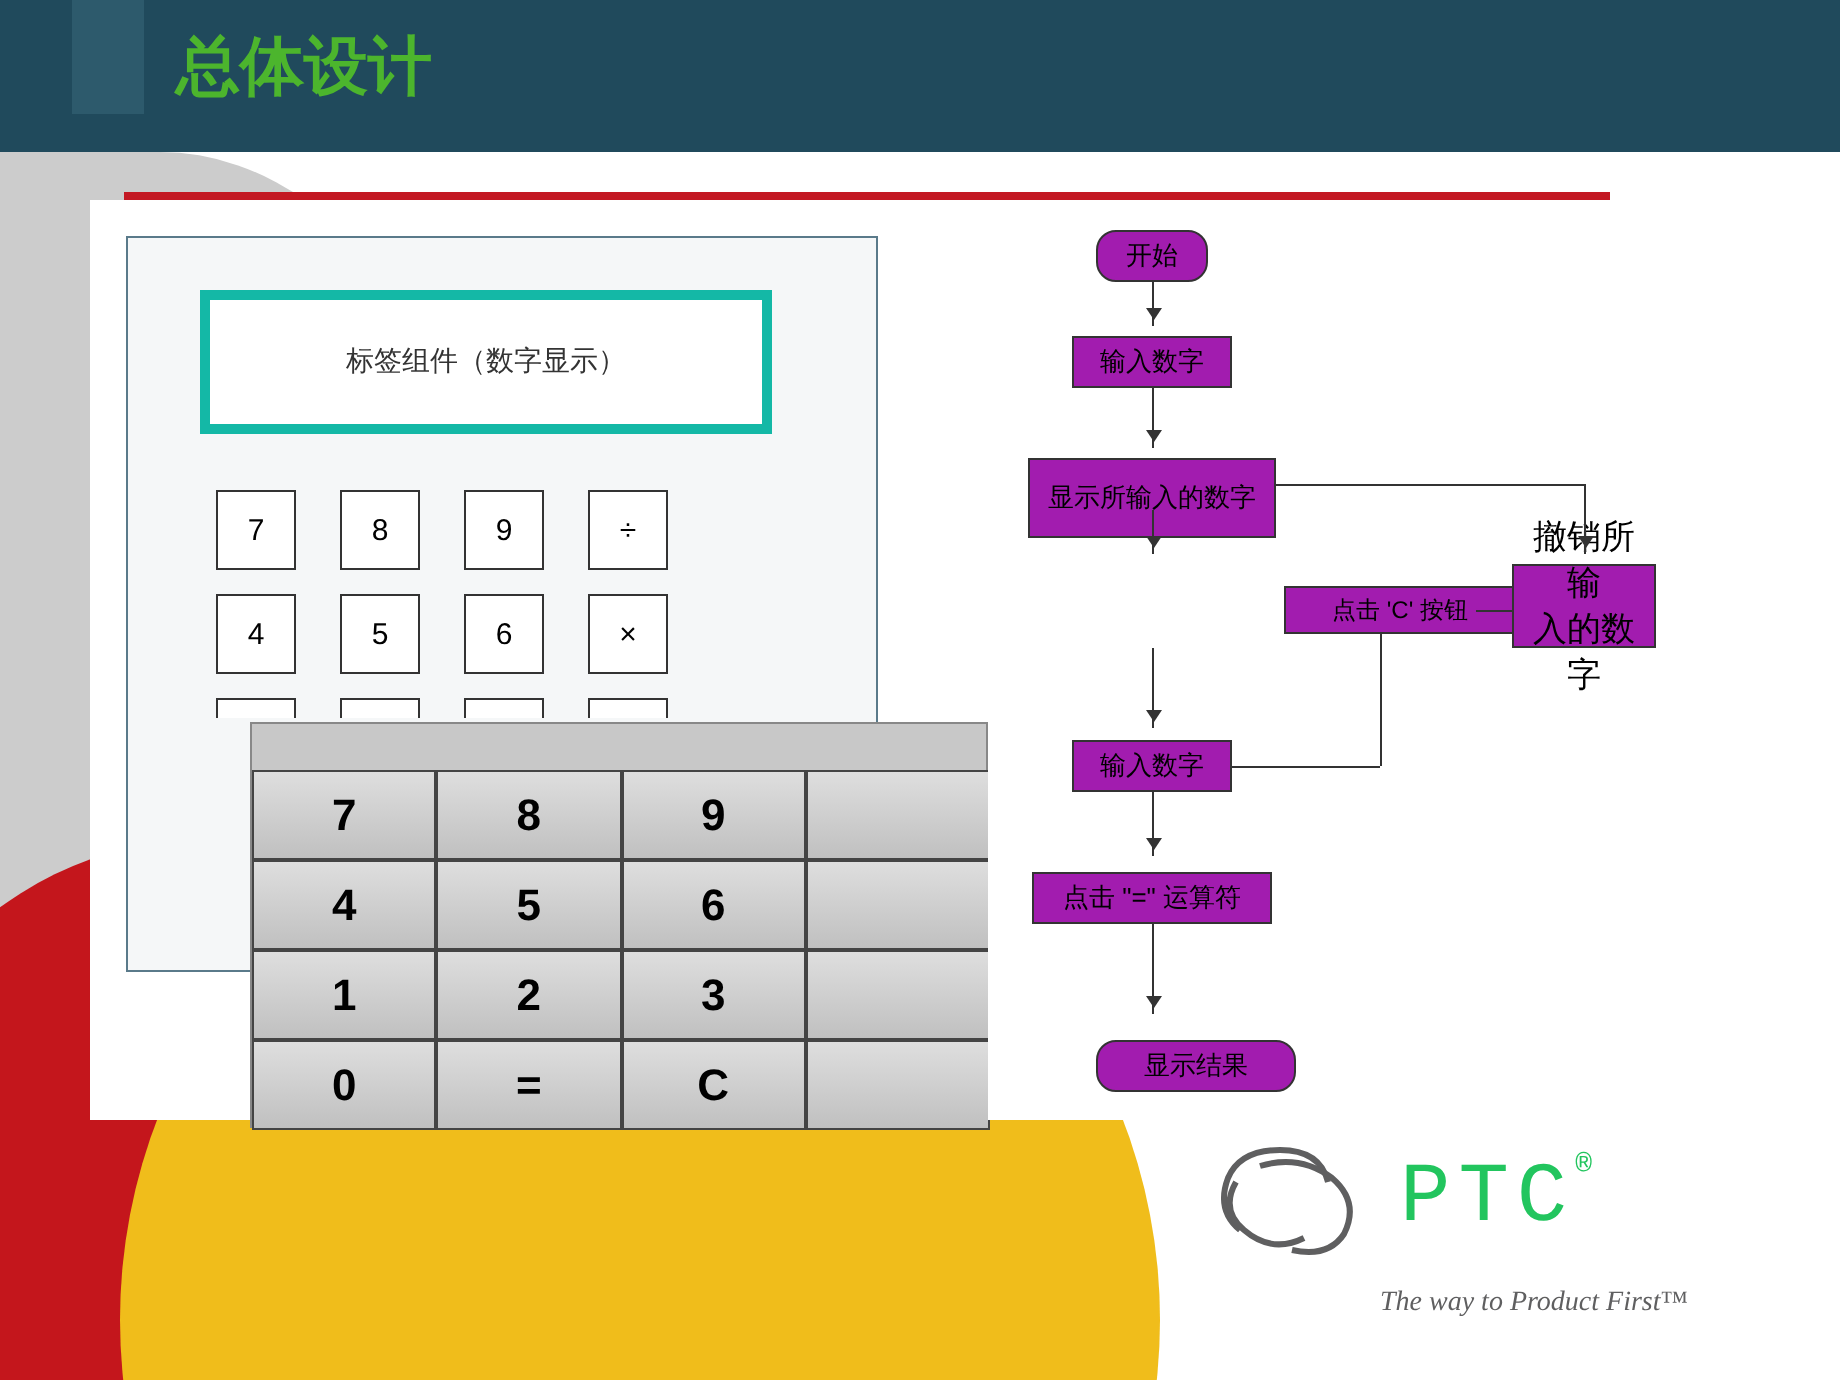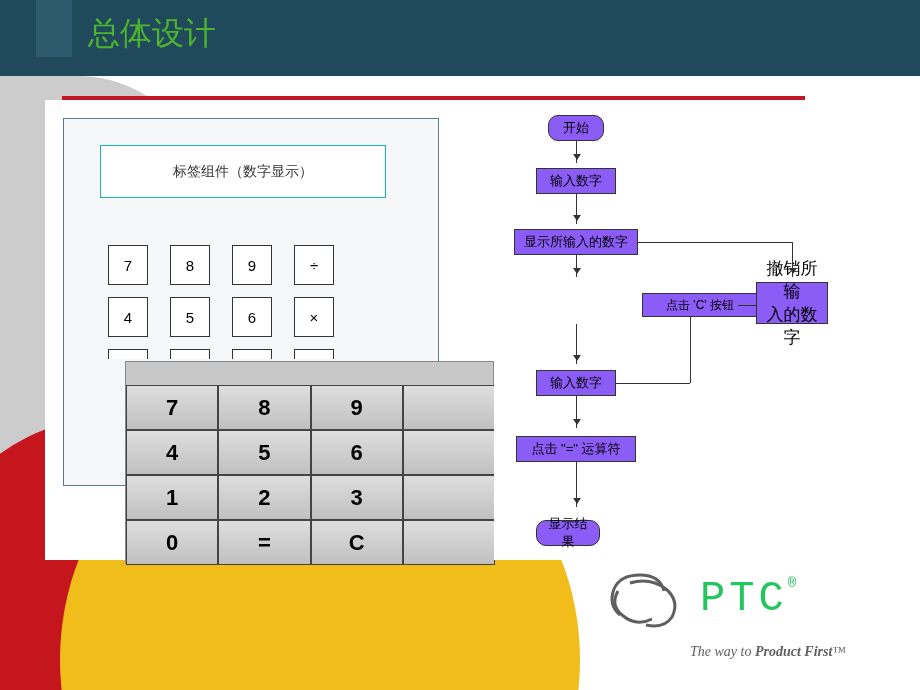--- a/index.html
+++ b/index.html
@@ -3,43 +3,43 @@
 <meta charset="utf-8">
 <style>
 *{box-sizing:border-box;margin:0;padding:0}
 body{width:920px;height:690px;background:#204a5c;position:relative;overflow:hidden;font-family:"Microsoft YaHei",Arial,sans-serif}
 .bg-curve-white{position:absolute;top:76px;left:0;width:920px;height:614px;background:#fff}
 .bg-curve-grey{position:absolute;top:76px;left:-120px;width:400px;height:700px;background:#ccc;border-radius:0 50% 50% 0/0 50% 50% 0;transform:scaleX(1)}
 .bg-red{position:absolute;bottom:-180px;left:-90px;width:380px;height:450px;background:#c4161c;border-radius:50% 50% 50% 50%/50% 50% 50% 50%}
 .bg-yellow{position:absolute;bottom:-240px;left:60px;width:520px;height:540px;background:#f0bd1b;border-radius:50%}
 .title-bar{position:absolute;top:0;left:0;width:920px;height:57px;background:#204a5c}
 .title-accent{position:absolute;top:0;left:36px;width:36px;height:57px;background:#2d5a6c}
-.title-text{position:absolute;top:12px;left:88px;color:#4cb52d;font-size:32px;font-weight:400}
+.title-text{position:absolute;top:12px;left:88px;color:#4cb52d;font-size:32px;font-weight:700}
 .red-line{position:absolute;top:96px;left:62px;width:743px;height:4px;background:#c31823}
 .content-box{position:absolute;top:100px;left:45px;width:789px;height:460px;background:#fff}
 .calc-wire{position:absolute;top:118px;left:63px;width:376px;height:368px;border:1px solid #5a7a8a;background:#f5f7f8}
-.calc-display{position:absolute;top:26px;left:36px;width:286px;height:53px;border:1px solid #14b8a6;background:#fff;display:flex;align-items:center;justify-content:center;font-size:14px;color:#333}
+.calc-display{position:absolute;top:26px;left:36px;width:286px;height:72px;border:5px solid #14b8a6;background:#fff;display:flex;align-items:center;justify-content:center;font-size:14px;color:#333}
 .calc-row{position:absolute;left:44px;display:flex;gap:22px}
 .calc-key{width:40px;height:40px;border:1px solid #333;background:#fff;display:flex;align-items:center;justify-content:center;font-size:15px}
 .calc-real{position:absolute;top:361px;left:125px;width:369px;height:203px;background:#c8c8c8;border:1px solid #888}
 .calc-real-grid{position:absolute;top:23px;left:0;width:369px;height:180px;display:grid;grid-template-columns:repeat(4,1fr);grid-template-rows:repeat(4,1fr)}
 .rk{border:1px solid #444;background:linear-gradient(#dedede,#c0c0c0);display:flex;align-items:center;justify-content:center;font-size:22px;font-weight:700}
 .flow{position:absolute;top:100px;left:494px;width:338px;height:460px;background:#fff}
-.fbox{position:absolute;border:1px solid #333;background:#8b5cf6;display:flex;align-items:center;justify-content:center;font-size:13px;text-align:center;padding:2px 8px;white-space:pre-line}
+.fbox{position:absolute;border:1px solid #333;background:#a21caf;display:flex;align-items:center;justify-content:center;font-size:13px;text-align:center;padding:2px 8px;white-space:pre-line}
 .fbox.rounded{border-radius:10px}
 .arrow{position:absolute;width:1px;background:#333}
 .arrow::after{content:"";position:absolute;bottom:-1px;left:-3px;border:4px solid transparent;border-top:6px solid #333}
 .hline{position:absolute;height:1px;background:#333}
 .logo{position:absolute;bottom:30px;right:44px;width:276px;height:95px}
 .logo-swirl{position:absolute;top:0;left:0}
 .logo-ptc{position:absolute;top:10px;left:100px;font-family:Liberation Mono, monospace;font-size:42px;color:#22c55e;letter-spacing:4px}
 .logo-reg{font-size:14px;vertical-align:top}
 .logo-tag{position:absolute;bottom:0;left:90px;font-family:Georgia,serif;font-size:14px;color:#5f5f60}
 .logo-tag i{}
-.logo-tag b{font-weight:bold;font-style:italic}
+.logo-tag b{font-weight:normal;font-style:italic}
 </style>
 </head>
 <body>
 
 <div class="bg-curve-white"></div>
 <div class="bg-curve-grey"></div>
 <div class="bg-red"></div>
 <div class="bg-yellow"></div>
 
 <div class="title-bar"></div>
@@ -90,36 +90,36 @@
     <div class="rk">C</div>
     <div class="rk"></div>
   </div>
 </div>
 
 <div class="flow">
   <div class="fbox rounded" style="top:15px;left:54px;width:56px;height:26px">开始</div>
   <div class="arrow" style="top:41px;left:82px;height:22px"></div>
   <div class="fbox" style="top:68px;left:42px;width:80px;height:26px">输入数字</div>
   <div class="arrow" style="top:94px;left:82px;height:30px"></div>
-  <div class="fbox" style="top:129px;left:20px;width:124px;height:26px">显示所输入的数字</div>
+  <div class="fbox" style="top:129px;left:20px;width:124px;height:40px">显示所输入的数字</div>
   <div class="arrow" style="top:155px;left:82px;height:22px"></div>
   <div class="fbox" style="top:193px;left:148px;width:116px;height:24px;font-size:12px">点击 'C' 按钮</div>
   <div class="fbox" style="top:182px;left:262px;width:72px;height:42px;font-size:17px">撤销所输
 入的数字</div>
   <div class="hline" style="top:142px;left:144px;width:154px"></div>
   <div class="arrow" style="top:142px;left:298px;height:35px"></div>
   <div class="hline" style="top:205px;left:244px;width:18px"></div>
   <div class="arrow" style="top:224px;left:82px;height:40px"></div>
   <div class="fbox" style="top:270px;left:42px;width:80px;height:26px">输入数字</div>
   <div class="hline" style="top:283px;left:122px;width:74px"></div>
   <div style="position:absolute;top:217px;left:196px;width:1px;height:66px;background:#333"></div>
   <div class="arrow" style="top:296px;left:82px;height:32px"></div>
   <div class="fbox" style="top:336px;left:22px;width:120px;height:26px">点击 "=" 运算符</div>
   <div class="arrow" style="top:362px;left:82px;height:45px"></div>
-  <div class="fbox rounded" style="top:420px;left:42px;width:64px;height:26px">显示结果</div>
+  <div class="fbox rounded" style="top:420px;left:54px;width:100px;height:26px">显示结果</div>
 </div>
 
 <div class="logo">
   <svg class="logo-swirl" width="92" height="68" viewBox="0 0 92 68">
     <path d="M20 50 Q8 40 14 24 Q20 10 40 10 Q60 10 64 26" fill="none" stroke="#5f5f60" stroke-width="3"></path>
     <path d="M30 18 Q50 12 66 24 Q80 36 72 52 Q64 64 46 60" fill="none" stroke="#5f5f60" stroke-width="3"></path>
     <path d="M52 54 Q36 62 22 50 Q10 40 18 26" fill="none" stroke="#5f5f60" stroke-width="3"></path>
   </svg>
   <div class="logo-ptc"><span>PTC</span><span class="logo-reg">®</span></div>
   <div class="logo-tag"><i>The way to </i><b>Product First</b><span>™</span></div>

